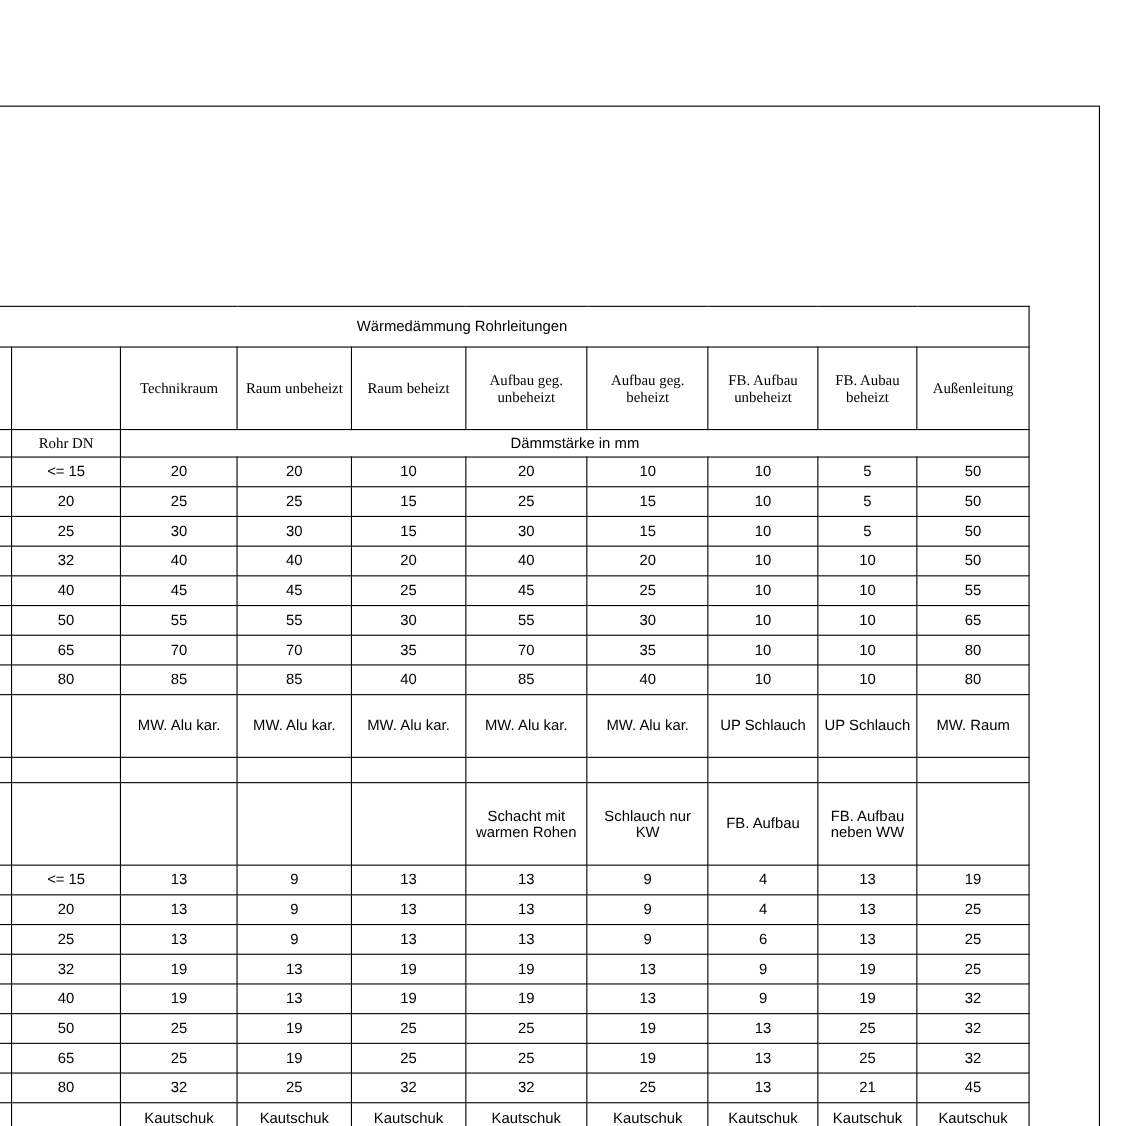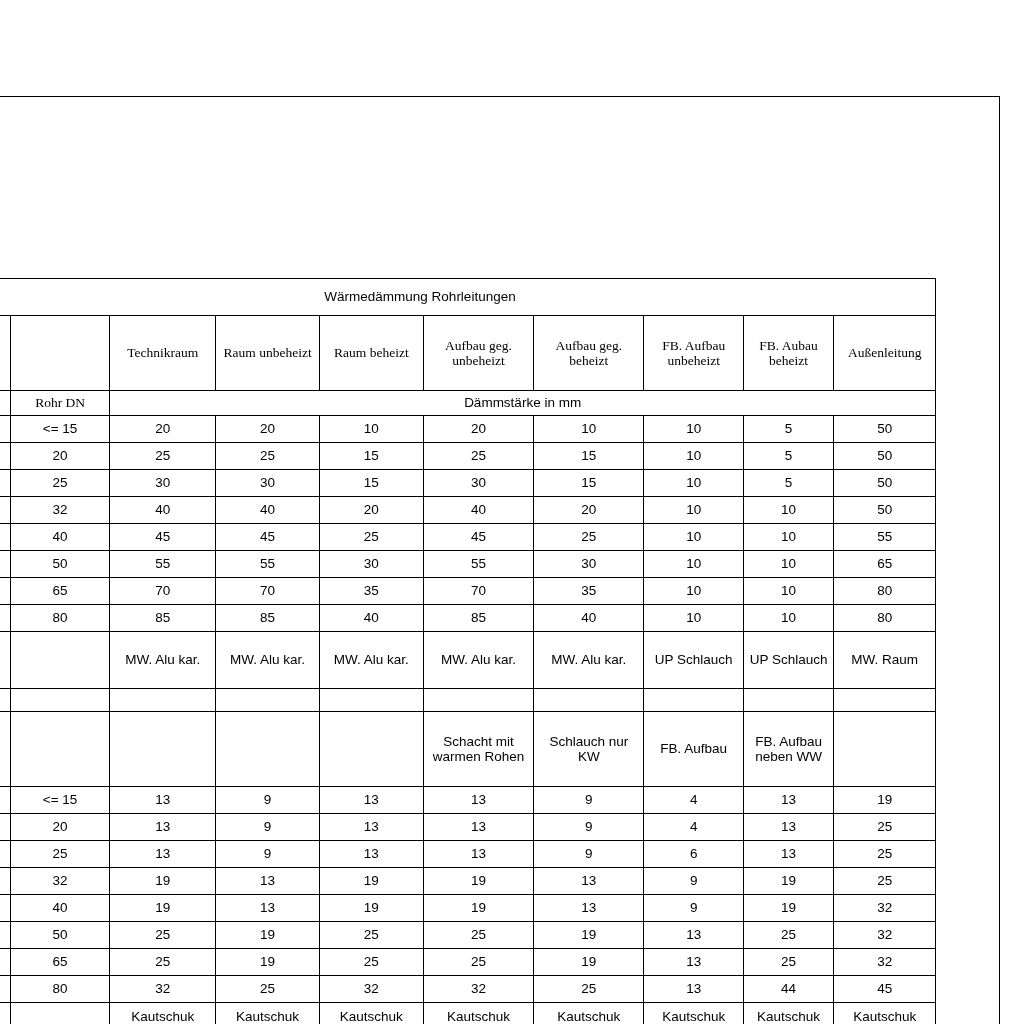--- a/index.html
+++ b/index.html
@@ -373,21 +373,21 @@
         </tr>
         <tr>
           <td class="rowdn left-label"></td>
           <td class="rowdn">80</td>
           <td class="rowdn">32</td>
           <td class="rowdn">25</td>
           <td class="rowdn">32</td>
           <td class="rowdn">32</td>
           <td class="rowdn">25</td>
           <td class="rowdn">13</td>
-          <td class="rowdn">44</td>
+          <td class="rowdn">21</td>
           <td class="rowdn">45</td>
         </tr>
 
         <tr>
           <td class="tall-empty left-label">Material</td>
           <td class="tall-empty"></td>
           <td class="tall-empty">Kautschuk</td>
           <td class="tall-empty">Kautschuk</td>
           <td class="tall-empty">Kautschuk</td>
           <td class="tall-empty">Kautschuk</td>

